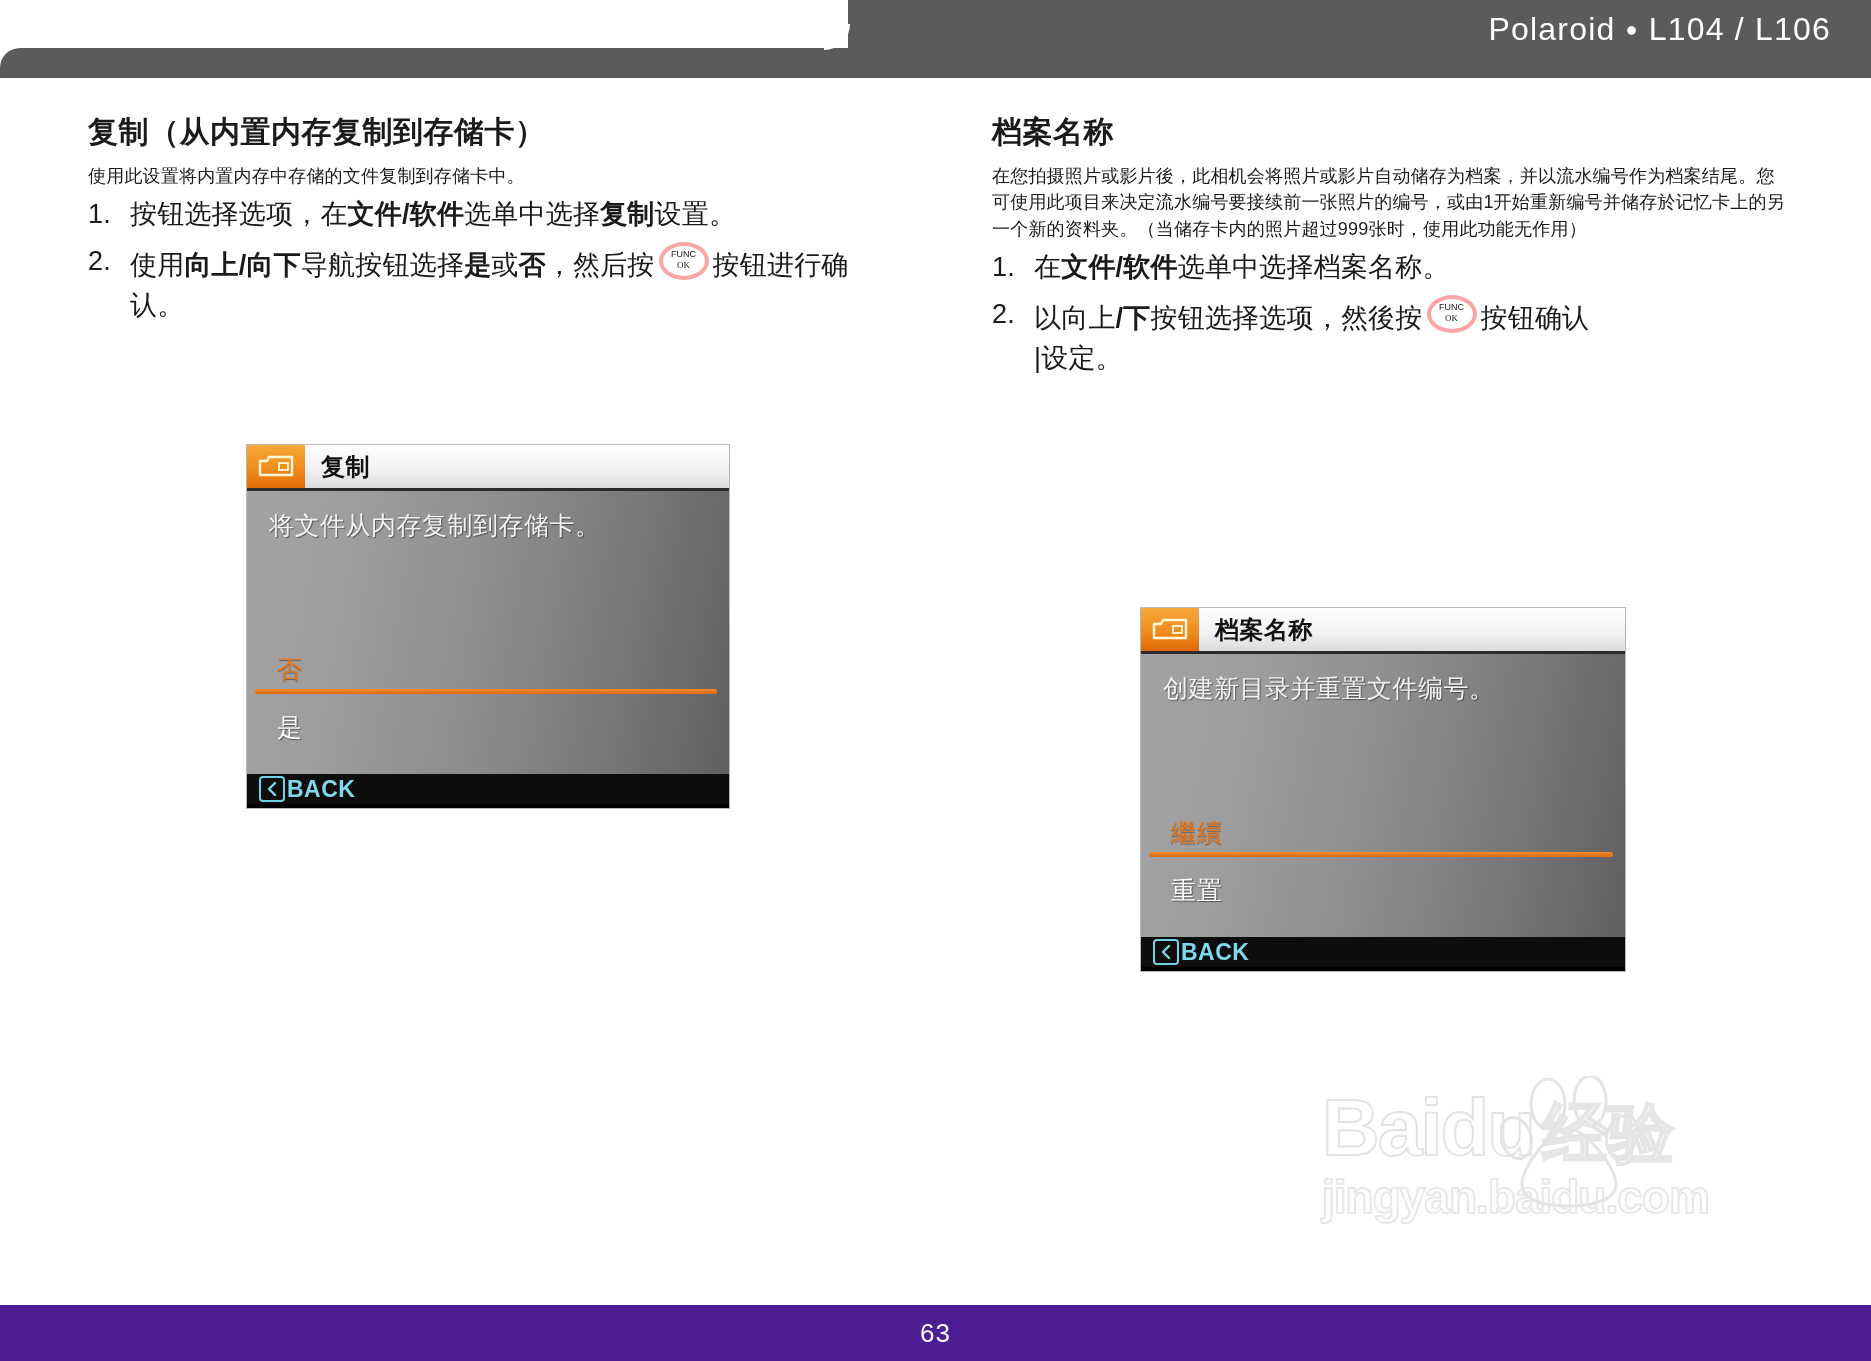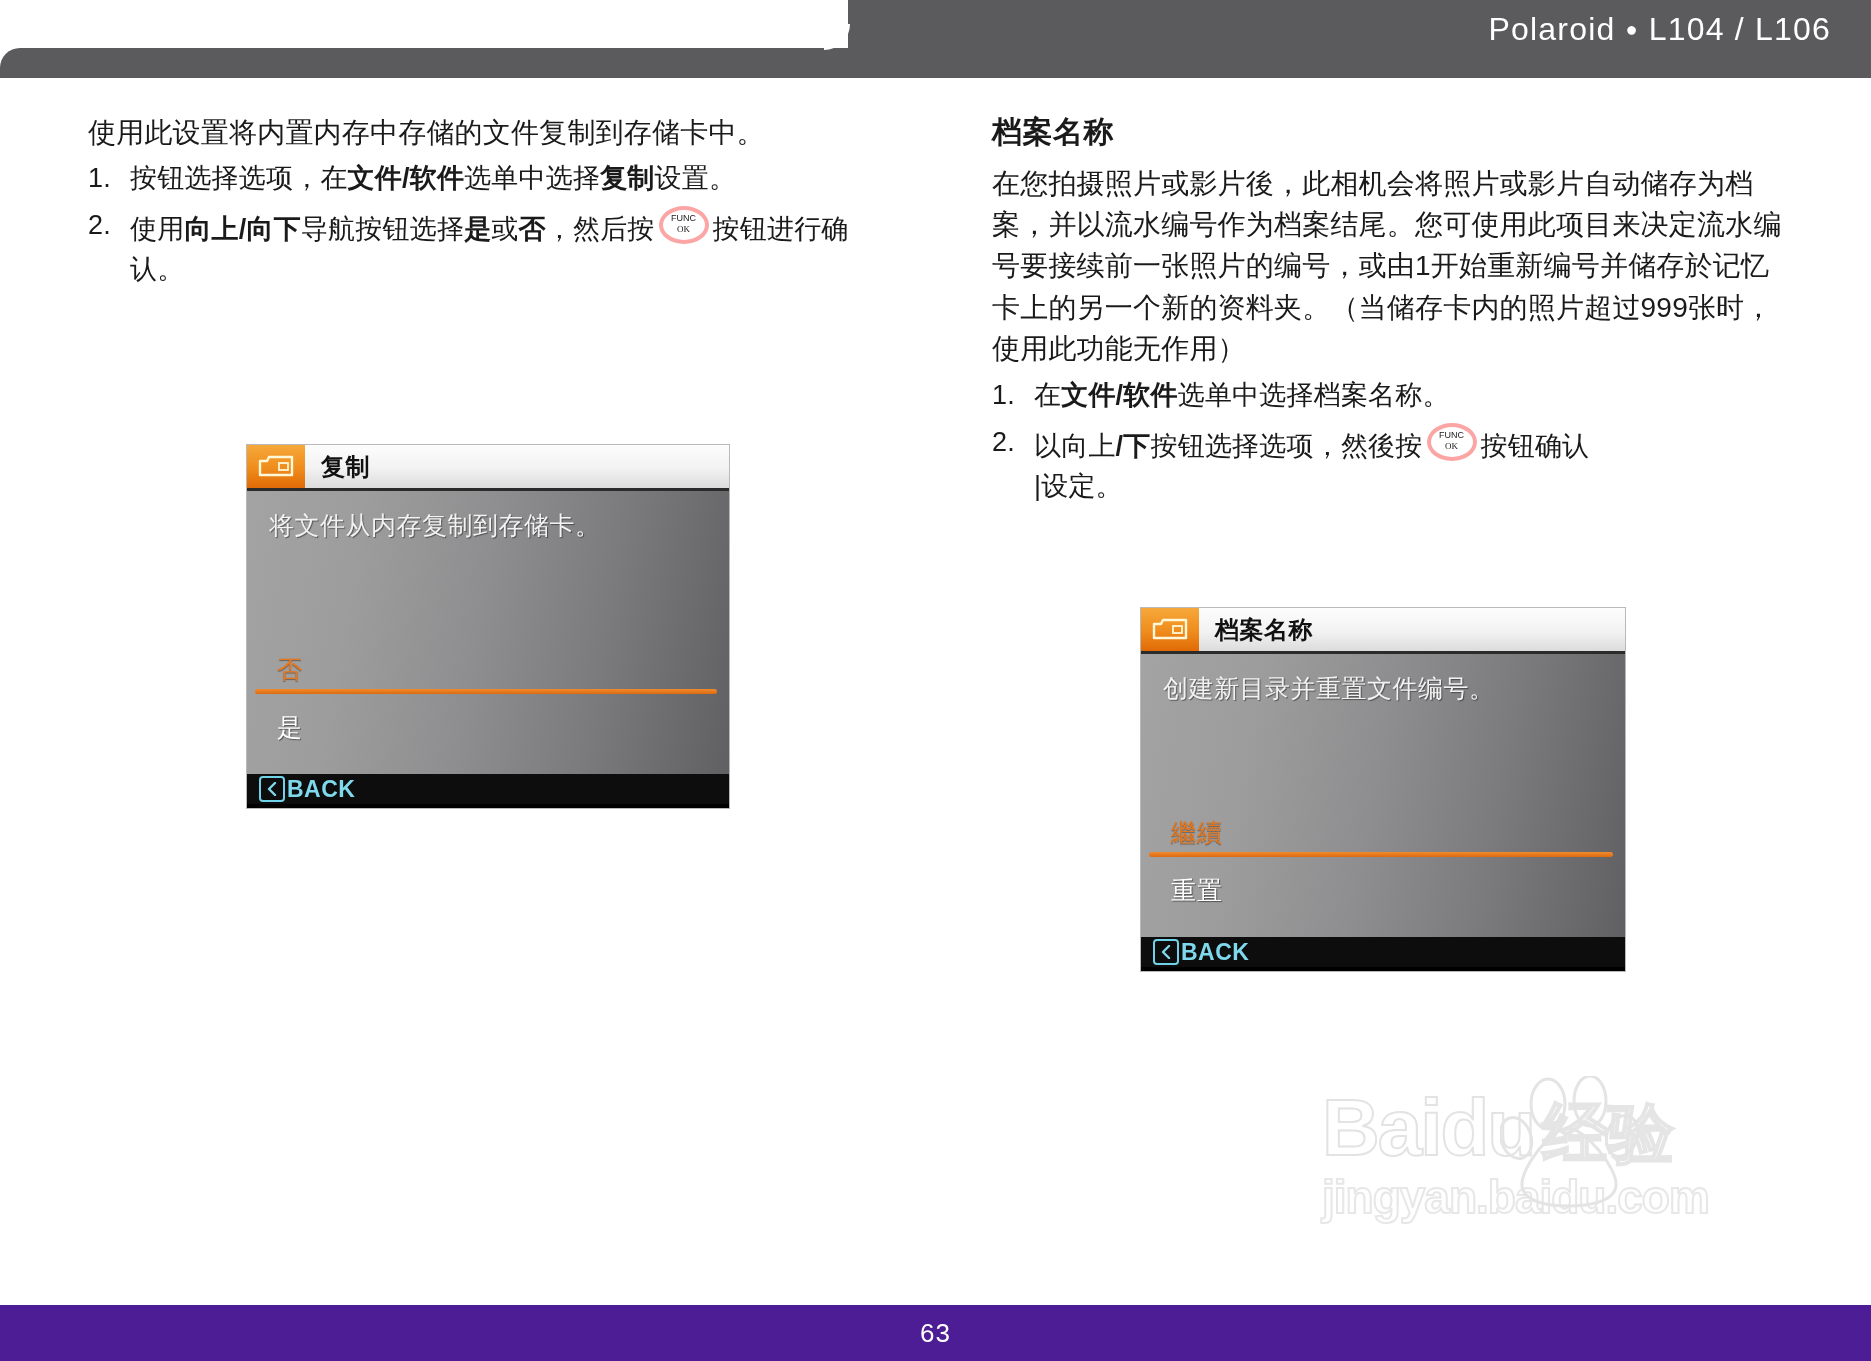--- a/index.html
+++ b/index.html
@@ -73,21 +73,21 @@
   #col-right { left: 992px; }
 
   .section-heading {
     font-size: 30px;
     font-weight: bold;
     letter-spacing: 0.5px;
     margin: 0 0 10px 0;
     line-height: 1.35;
   }
   .body-text {
-    font-size: 28px;
+    font-size: 18px;
     line-height: 1.48;
     margin: 0;
     letter-spacing: 0.2px;
   }
   .ol-list { margin: 6px 0 0 0; padding: 0; list-style: none; }
   .ol-item {
     display: flex;
     font-size: 27px;
     line-height: 1.48;
     margin-bottom: 7px;
@@ -287,20 +287,21 @@
 <div id="header-bar">
   <div id="header-grey-band"></div>
   <div id="header-grey-upper"></div>
   <div id="header-notch"></div>
   <div id="header-title">
     <span>Polaroid</span><span class="sep">●</span><span>L104 / L106</span>
   </div>
 </div>
 
 <div class="column" id="col-left">
+  <h2 class="section-heading">复制（从内置内存复制到存储卡）</h2>
   <p class="body-text">使用此设置将内置内存中存储的文件复制到存储卡中。</p>
   <ol class="ol-list" id="left-steps">
       <li class="ol-item">
         <span class="ol-num">1.</span>
         <span class="ol-body"><span>按钮选择选项，在</span><span class="b">文件/软件</span><span>选单中选择</span><span class="b">复制</span><span>设置。</span></span>
       </li>
       <li class="ol-item">
         <span class="ol-num">2.</span>
         <span class="ol-body"><span>使用</span><span class="b">向上/向下</span><span>导航按钮选择</span><span class="b">是</span><span>或</span><span class="b">否</span><span>，然后按</span><span class="func-ok"><i class="t">FUNC</i><i class="o">OK</i></span><span>按钮进行确认。</span></span>
       </li>

